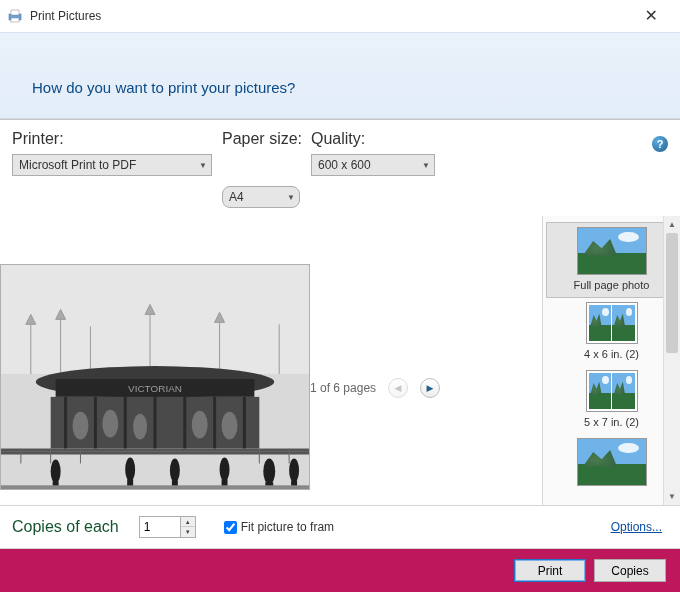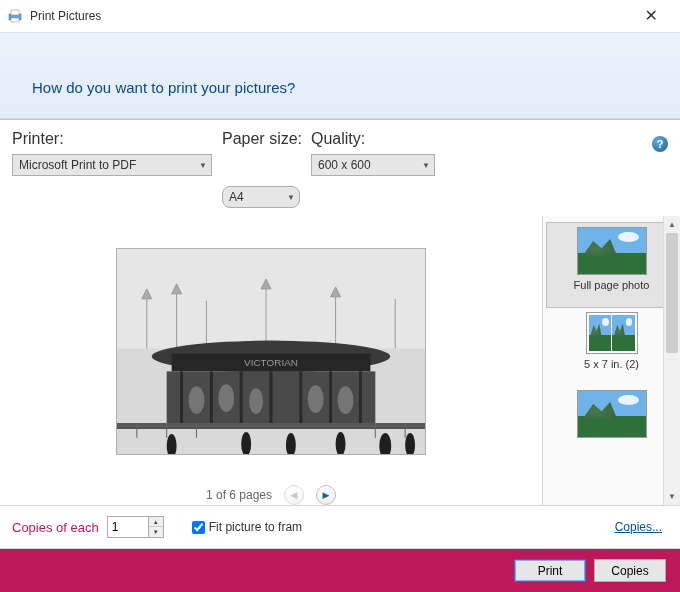--- a/index.html
+++ b/index.html
@@ -19,45 +19,45 @@
     .setting-group.quality { width: 130px; margin-left: 4px; }
     .setting-label { font-size: 16px; color: #333; margin-bottom: 6px; }
     .dropdown { height: 22px; border: 1px solid #adadad; background: #e6e6e6; display: flex; align-items: center; padding: 0 4px 0 6px; font-size: 12px; color: #333; cursor: pointer; position: relative; }
     .dropdown.printer-dd { width: 200px; }
     .dropdown.paper-dd { width: 78px; border-radius: 8px; }
     .dropdown.quality-dd { width: 124px; }
     .dropdown-text { flex: 1; white-space: nowrap; overflow: hidden; }
     .chev { font-size: 8px; color: #555; margin-left: 4px; }
     .help-icon { position: absolute; right: 12px; top: 16px; width: 16px; height: 16px; background: radial-gradient(circle at 35% 30%, #5dade2, #1f618d); border-radius: 50%; color: #fff; font-size: 11px; font-weight: bold; display: flex; align-items: center; justify-content: center; cursor: pointer; }
     .main-area { flex: 1; display: flex; border-top: 0; overflow: hidden; }
-    .preview-area { flex: 1; display: flex; flex-direction: column; align-items: center; padding-top: 32px; gap: 8px; }
+    .preview-area { flex: 1; display: flex; align-items: center; padding-top: 32px; }
     .preview-image { width: 310px; height: 226px; border: 1px solid #b0b0b0; background: #e8e8e8; display: flex; align-items: center; justify-content: center; overflow: hidden; }
     .carousel-svg { width: 100%; height: 100%; }
     .pager { display: flex; align-items: center; gap: 12px; margin-top: 22px; font-size: 12px; color: #666; }
     .nav-btn { width: 20px; height: 20px; border: 1px solid #c0c0c0; border-radius: 50%; background: linear-gradient(to bottom,#fff,#ededed); display: flex; align-items: center; justify-content: center; cursor: pointer; }
     .nav-btn.disabled { opacity: 0.55; cursor: default; }
     .nav-arrow { font-size: 9px; color: #1f618d; }
     .nav-btn.disabled .nav-arrow { color: #999; }
     .layout-panel { width: 138px; border-left: 1px solid #d6d6d6; background: #fafafa; position: relative; overflow: hidden; padding-top: 6px; }
-    .layout-item { display: flex; flex-direction: column; align-items: center; padding: 4px 0 16px 0; margin: 0 3px; }
+    .layout-item { display: flex; flex-direction: column; align-items: center; padding: 4px 0 6px 0; margin: 0 3px; }
     .layout-item.selected { background: #e4e4e4; border: 1px solid #c0c0c0; }
     .thumb { border: 1px solid #999; background: #fff; display: flex; align-items: center; justify-content: center; overflow: hidden; }
     .thumb.full { width: 70px; height: 48px; }
     .thumb.half { width: 52px; height: 42px; display: flex; gap: 1px; padding:2px; }
     .thumb.half .mini { flex:1; }
     .mini-landscape { background: linear-gradient(to bottom, #6fb3e8 55%, #2f6f3a 55%); width: 100%; height: 100%; position: relative; }
     .mini-landscape::before { content: ""; position: absolute; bottom: 40%; left: 8%; width: 50%; height: 40%; background: radial-gradient(ellipse at 40% 60%, #4a7a4f, #2d5e3a); clip-path: polygon(0 100%, 30% 20%, 55% 60%, 80% 10%, 100% 100%); }
     .mini-landscape.cloud::after { content: ""; position: absolute; top: 8%; right: 10%; width: 30%; height: 22%; background: rgba(255,255,255,0.85); border-radius: 50%; }
     .layout-label { font-size: 11px; color: #333; margin-top: 4px; text-align: center; }
     .scrollbar-v { position: absolute; right: 0; top: 0; bottom: 0; width: 17px; background: #f0f0f0; border-left: 1px solid #ddd; }
     .sb-arrow { height: 17px; display: flex; align-items: center; justify-content: center; font-size: 8px; color: #666; cursor: pointer; }
     .sb-thumb { position: absolute; top: 17px; left: 2px; right: 2px; height: 120px; background: #cdcdcd; border-radius: 2px; }
     .sb-arrow.bottom { position: absolute; bottom: 0; width: 100%; }
     .bottom-section { border-top: 1px solid #d6d6d6; padding: 10px 12px; display: flex; align-items: center; position: relative; }
-    .copies-label { font-size: 13px; color: #be185d; margin-right: 8px; }
+    .copies-label { font-size: 16px; color: #14532d; margin-right: 20px; }
     .num-input-wrap { display: flex; border: 1px solid #adadad; height: 22px; }
     .num-input { width: 40px; border: none; padding: 0 4px; font-size: 12px; outline: none; }
     .spin { display: flex; flex-direction: column; border-left: 1px solid #adadad; }
     .spin-btn { width: 14px; height: 10.5px; background: #efefef; font-size: 6px; display:flex; align-items:center; justify-content:center; cursor:pointer; color:#444; border-bottom:1px solid #ccc;}
     .spin-btn:last-child { border-bottom:none; }
     .fit-group { display: flex; align-items: center; margin-left: 28px; font-size: 12px; color: #333; gap: 4px; }
     .fit-check { width: 13px; height: 13px; }
     .options-link { position: absolute; right: 18px; font-size: 12px; color: #0a4ea3; text-decoration: underline; cursor: pointer; }
     .button-row { border-top: 1px solid #d6d6d6; background: #be185d; padding: 10px 14px; display: flex; justify-content: flex-end; gap: 8px; }
     .btn { width: 72px; height: 23px; border: 1px solid #adadad; background: #e6e6e6; font-size: 12px; cursor: pointer; }
@@ -191,20 +191,27 @@
             <div class="thumb full">
               <div class="mini-landscape cloud"></div>
             </div>
             <div class="layout-label">Full page photo</div>
           </div>
           <div class="layout-item">
             <div class="thumb half">
               <div class="mini mini-landscape cloud"></div>
               <div class="mini mini-landscape cloud"></div>
             </div>
+            <div class="layout-label">4 x 6 in. (2)</div>
+          </div>
+          <div class="layout-item">
+            <div class="thumb half">
+              <div class="mini mini-landscape cloud"></div>
+              <div class="mini mini-landscape cloud"></div>
+            </div>
             <div class="layout-label">5 x 7 in. (2)</div>
           </div>
           <div class="layout-item">
             <div class="thumb full">
               <div class="mini-landscape cloud"></div>
             </div>
           </div>
         </div>
       <div class="scrollbar-v">
         <div class="sb-arrow">▲</div>
@@ -220,21 +227,21 @@
       <input class="num-input" value="1" style="">
       <div class="spin">
         <div class="spin-btn">▲</div>
         <div class="spin-btn">▼</div>
       </div>
     </div>
     <label class="fit-group">
       <input type="checkbox" class="fit-check" checked="" style="">
       <span>Fit picture to fram</span>
     </label>
-    <span class="options-link">Copies...</span>
+    <span class="options-link">Options...</span>
   </div>
 
   <div class="button-row">
     <button class="btn default">Print</button>
     <button class="btn">Copies</button>
   </div>
 
 </div>
 
 </body></html>

